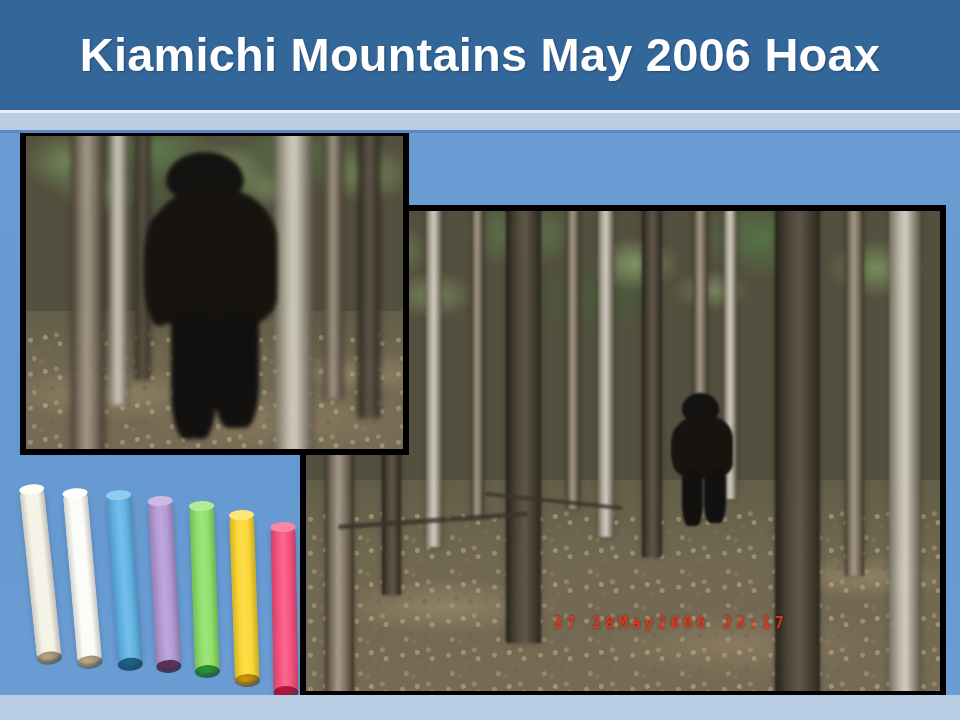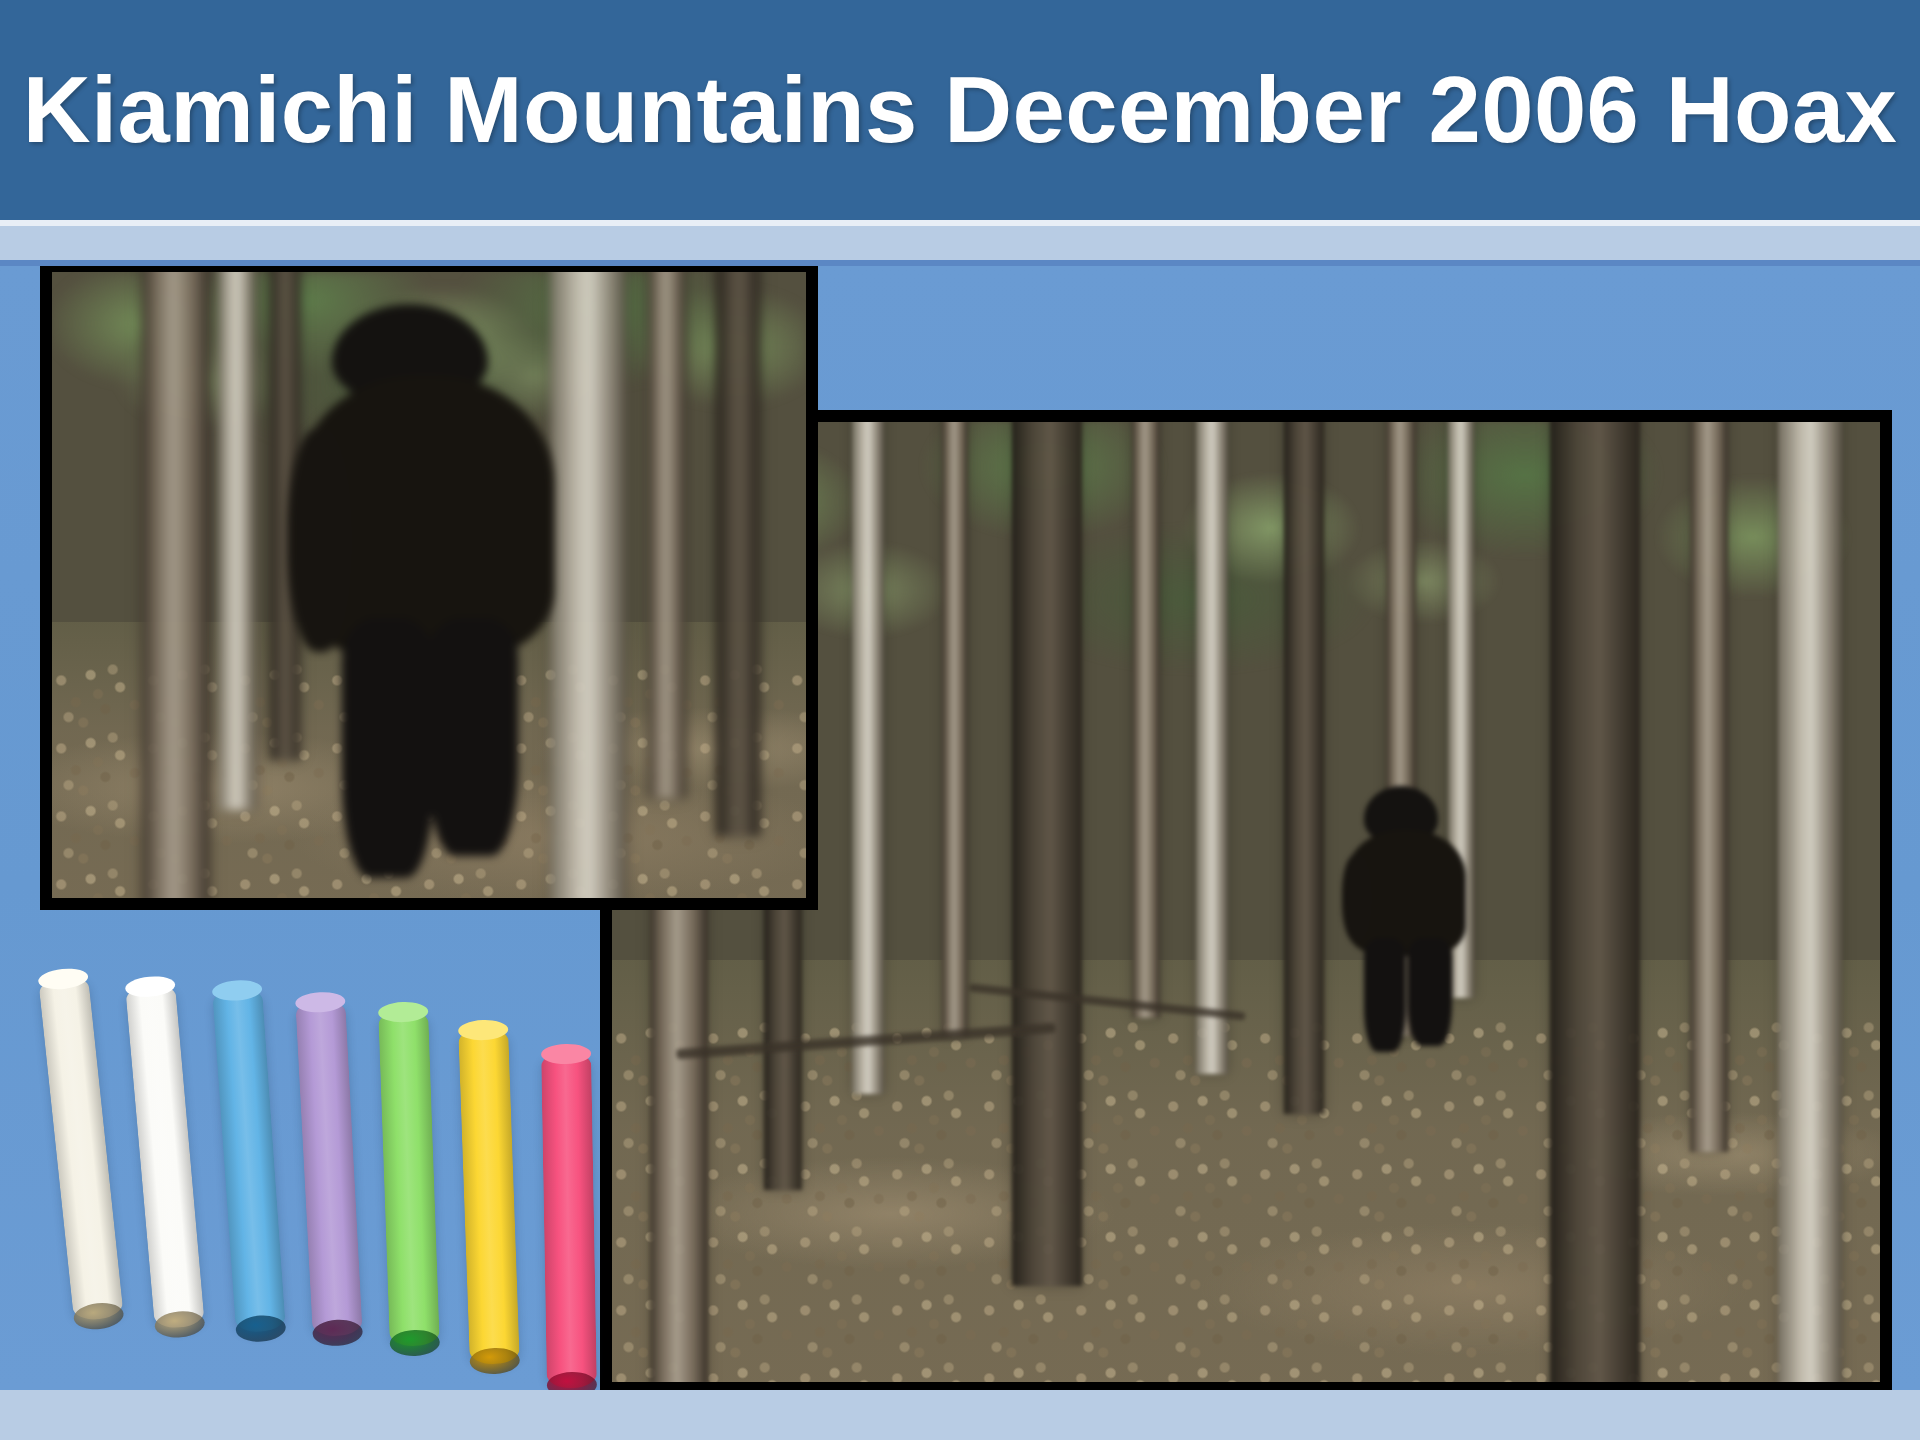--- a/index.html
+++ b/index.html
@@ -286,21 +286,21 @@
 <body>
 
 <div class="slide">
 
   <div class="body-bg"></div>
 
   <div class="header-bar"></div>
   <div class="header-hairline"></div>
   <div class="header-band"></div>
   <div class="header-underline"></div>
-  <div class="slide-title">Kiamichi Mountains December 2006 Hoax</div>
+  <div class="slide-title">Kiamichi Mountains May 2006 Hoax</div>
 
   <div class="photo photo-wide">
     <div class="photo-inner">
       <div class="forest"></div>
       <div class="canopy blur-soft"></div>
       <div class="ground"></div>
       <div class="litter"></div>
 
       <div class="trunk blur-soft" style="left:3%;  width:4.5%;"></div>
       <div class="trunk dark blur-soft" style="left:12%; width:3%; height:80%; top:0;"></div>
@@ -320,20 +320,21 @@
       <div class="branch blur-soft" style="left:28%; top:60%; width:22%; height:4px; transform:rotate(6deg);"></div>
 
       <div class="figure" style="left:57.5%; top:38%; width:11%; height:27%;">
         <div class="fig-head" style="left:16%; top:0;  width:54%; height:22%;"></div>
         <div class="fig-torso" style="left:4%;  top:17%; width:86%; height:48%;"></div>
         <div class="fig-arm" style="left:0;   top:26%; width:22%; height:34%;"></div>
         <div class="fig-legL" style="left:16%; top:58%; width:31%; height:44%;"></div>
         <div class="fig-legR" style="left:48%; top:58%; width:31%; height:42%;"></div>
       </div>
 
+      <div class="timestamp" style="left:39%; top:84%; font-size:15px;">37  28May2006  23:17</div>
     </div>
   </div>
 
   <div class="photo photo-inset">
     <div class="photo-inner">
       <div class="forest"></div>
       <div class="canopy blur-more"></div>
       <div class="ground"></div>
       <div class="litter"></div>
 

